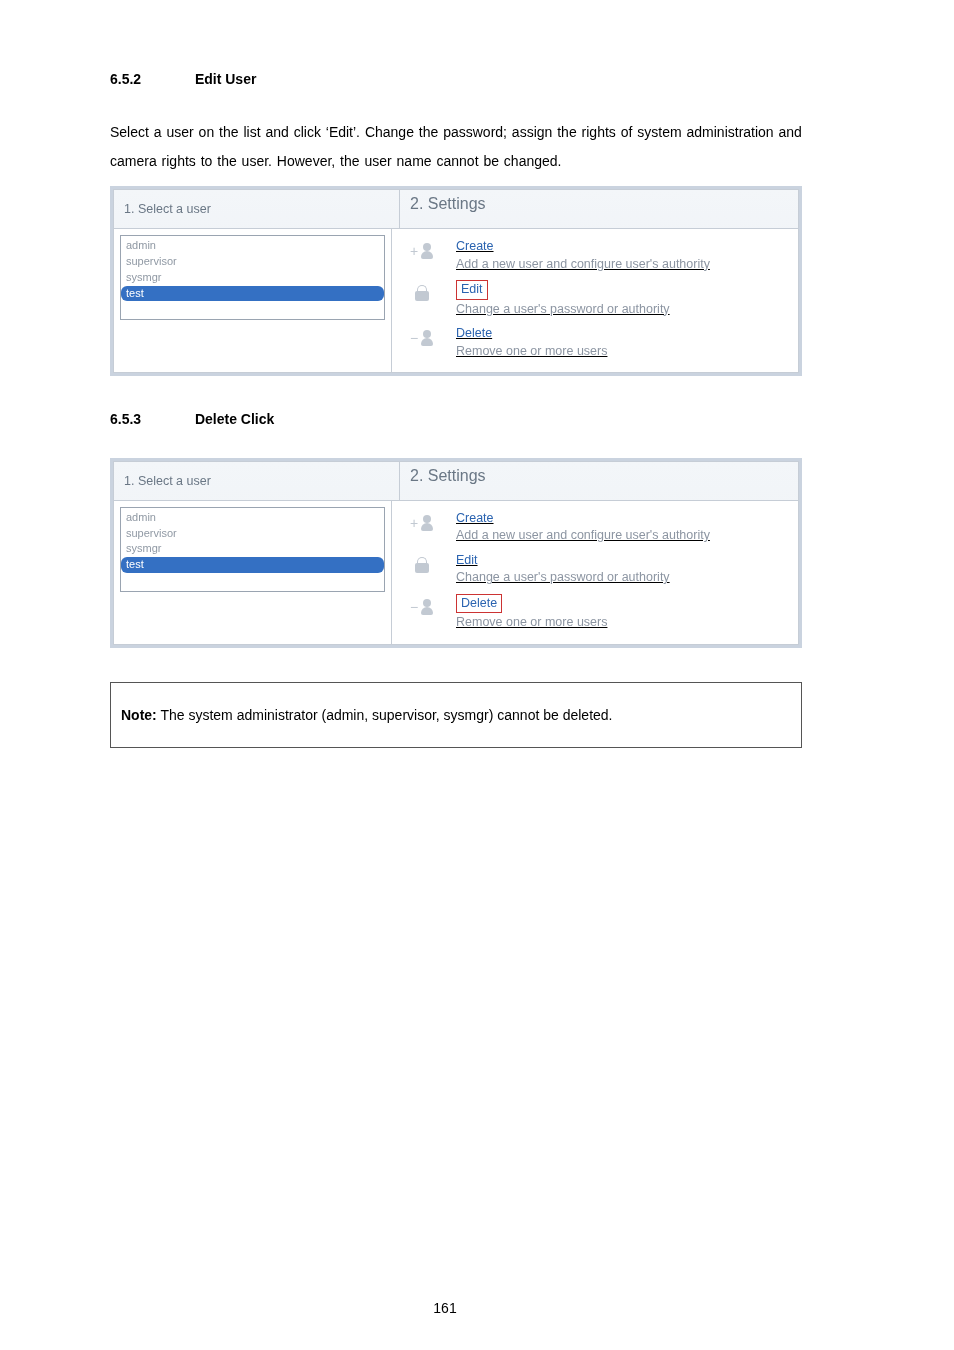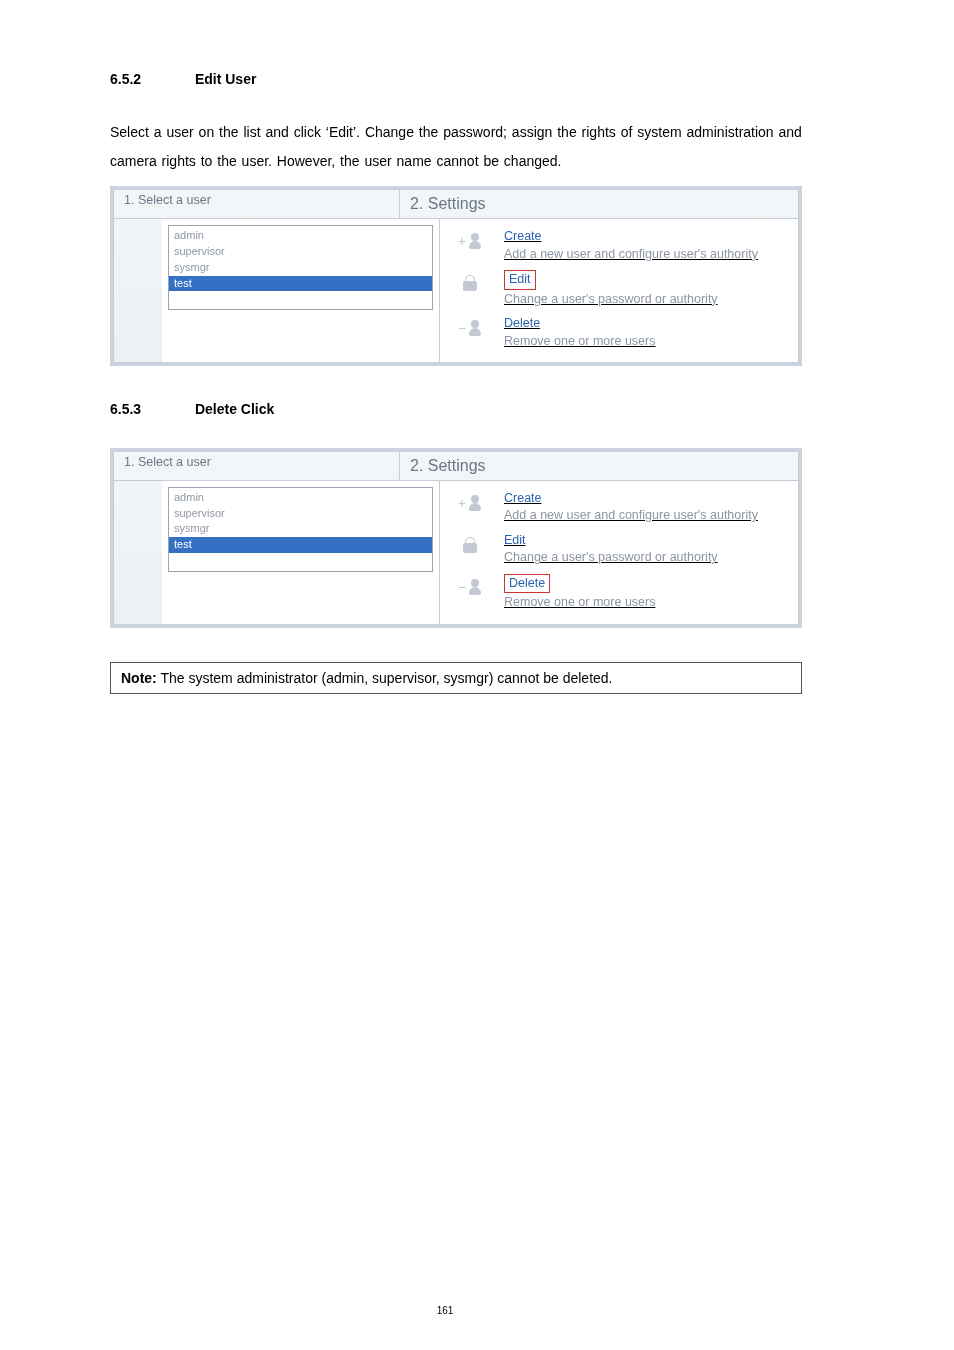--- a/index.html
+++ b/index.html
@@ -40,34 +40,33 @@
   .panel {
     background: linear-gradient(#f3f6f9, #eceff3);
     border: 1px solid #c6cdd6;
   }
   .panel-header {
     display:flex;
     border-bottom: 1px solid #c6cdd6;
   }
   .panel-header .col1head {
     width: 265px;
-    padding: 3px 10px;
+    padding: 12px 10px;
     color: #6a7785;
     font-size: 12.5px;
     border-right: 1px solid #c6cdd6;
   }
   .panel-header .col2head {
     padding: 5px 10px;
     color: #6a7785;
     font-size: 16px;
   }
   .panel-body {
     display:flex;
     background:#fff;
-    margin-left:48px;
   }
   .panel-body .col1body {
     width: 265px;
     padding: 6px;
     border-right: 1px solid #c6cdd6;
   }
   .panel-body .col2body {
     flex:1;
     padding: 4px 10px 10px 8px;
   }
@@ -78,20 +77,21 @@
     font-size: 11px;
     color:#9099a4;
   }
   .userlist-item {
     padding: 1px 5px;
     line-height: 1.25;
   }
   .userlist-item.selected {
     background:#3470c3;
     color:#fff;
+    border-radius:6px;
   }
   .settings-row {
     display:flex;
     align-items:flex-start;
     gap:12px;
     padding: 3px 0 2px 0;
   }
   .settings-icon {
     width:44px;
     height:30px;
@@ -162,32 +162,32 @@
     padding: 0 4px;
     margin-bottom:1px;
   }
   .sub {
     color:#8c95a2;
     font-size:12.5px;
     line-height:1.4;
   }
   .notebox {
     border:1px solid #555;
-    padding:4px 10px;
+    padding:21px 10px;
     margin:14px 0 0 0;
     font-size:14px;
     line-height:1.6;
   }
   .notebox .bold { font-weight:bold; }
   .page-number {
     position:absolute;
     bottom:34px;
     left:0; right:12px;
     text-align:center;
-    font-size:10px;
+    font-size:14px;
   }
   .symbol { font-size:14px; line-height:1; }
 </style>
 </head>
 <body>
 
 <div class="page">
 
   <div class="sec-heading">
     <span class="sec-num">6.5.2</span>

